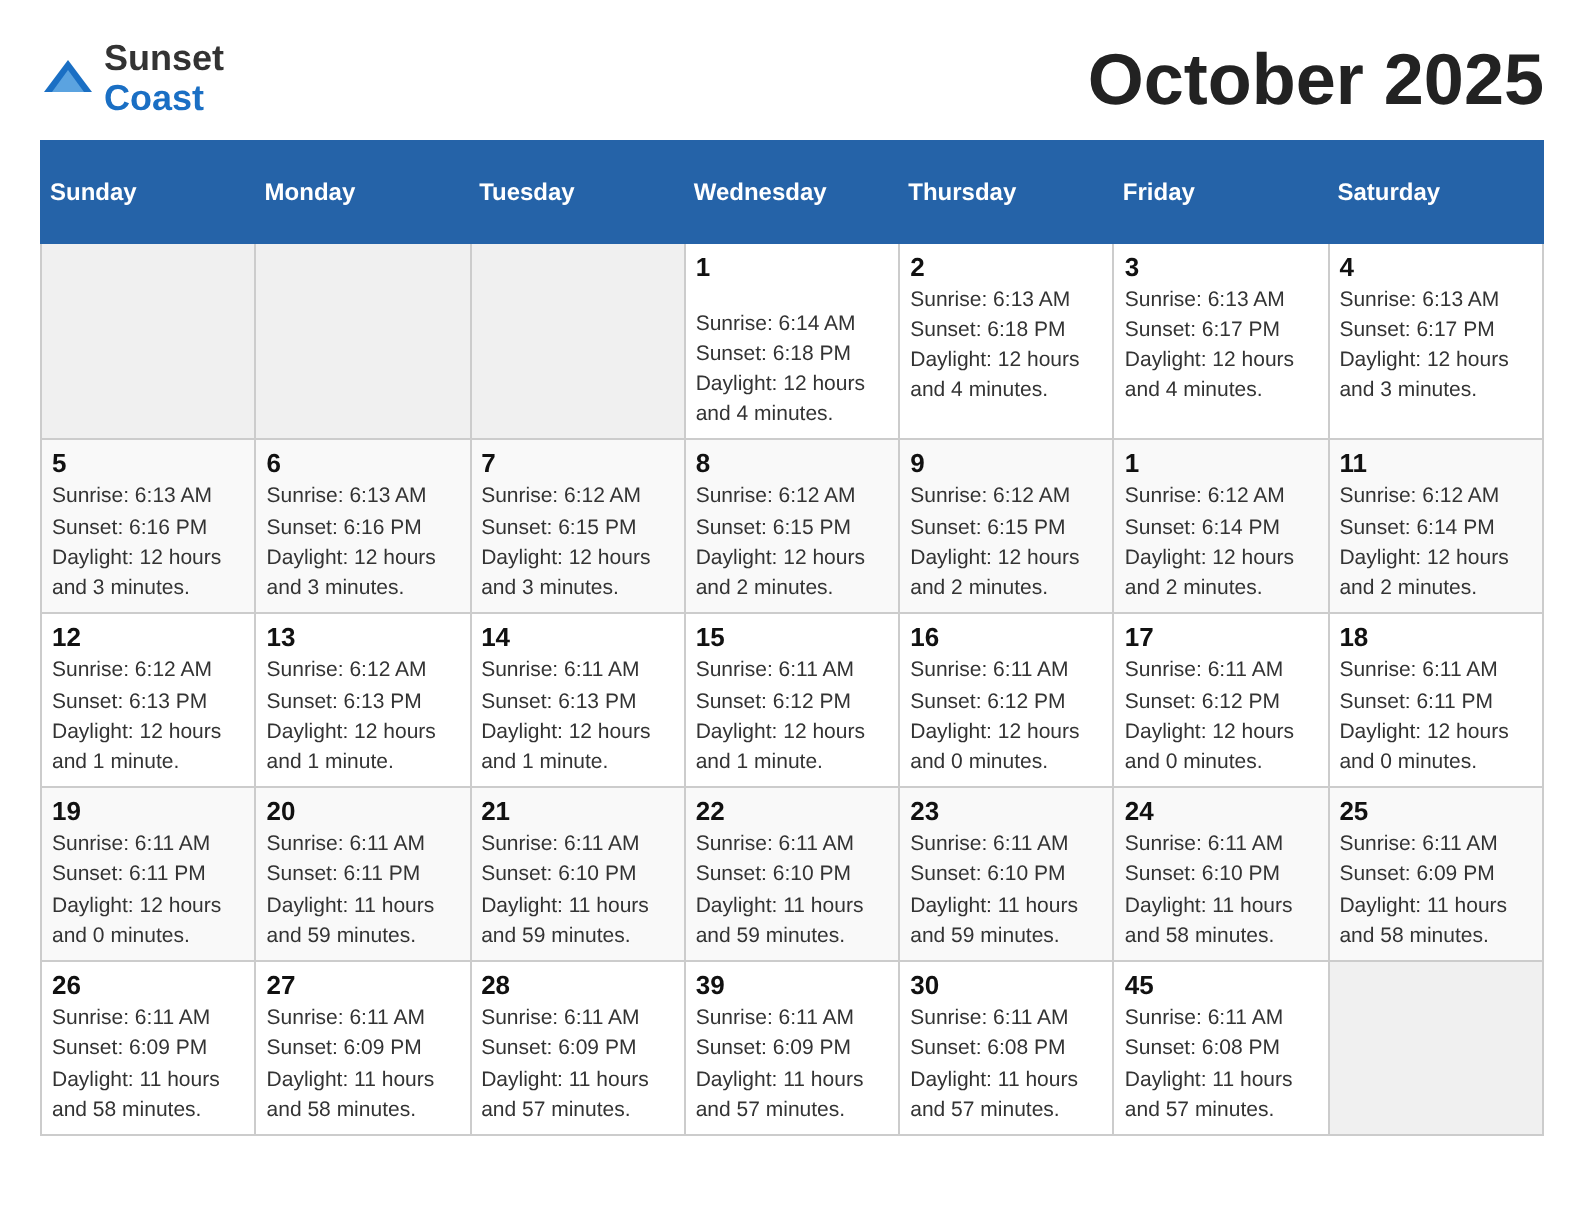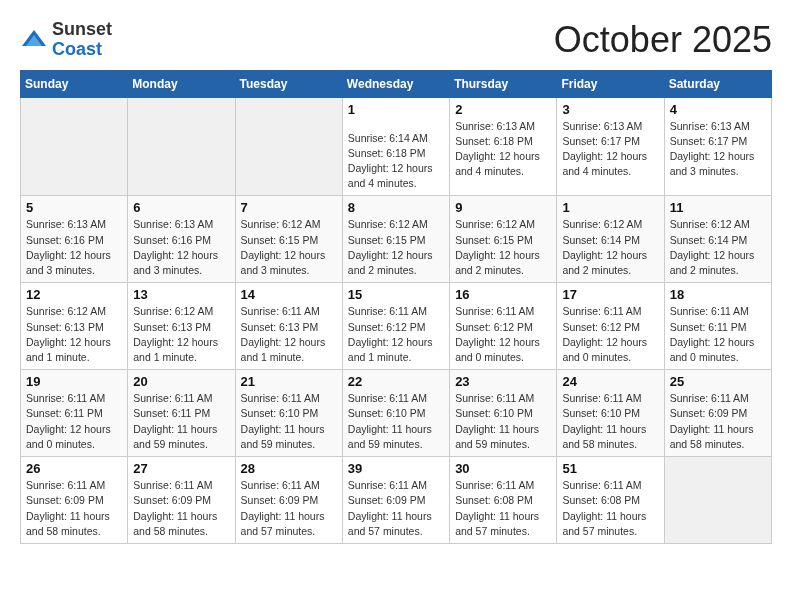--- a/index.html
+++ b/index.html
@@ -30,38 +30,38 @@
     .logo-blue { color: #1a6fc4; }
     .logo-icon {
       width: 28px;
       height: 28px;
     }
     .title-block {
       text-align: right;
     }
     .month-title {
       font-size: 36px;
-      font-weight: normal;
+      font-weight: bold;
       color: #222;
       line-height: 1.1;
     }
     .location {
       font-size: 16px;
       color: #444;
     }
     table {
       width: 100%;
       border-collapse: collapse;
       font-size: 11px;
     }
     thead tr th {
       background-color: #2563a8;
       color: #fff;
       font-weight: bold;
-      padding: 6px 4px;
+      padding: 18px 4px;
       text-align: left;
       border: 1px solid #2563a8;
       font-size: 12px;
     }
     tbody tr td {
       border: 1px solid #ccc;
       vertical-align: top;
       padding: 4px 5px;
       width: calc(100% / 7);
       min-height: 80px;
@@ -333,21 +333,21 @@
 and 57 minutes.</div>
         </td>
         <td>
           <div class="day-num">30</div>
           <div class="day-info" style="white-space: pre-line;">Sunrise: 6:11 AM
 Sunset: 6:08 PM
 Daylight: 11 hours
 and 57 minutes.</div>
         </td>
         <td>
-          <div class="day-num">51</div>
+          <div class="day-num">45</div>
           <div class="day-info" style="white-space: pre-line;">Sunrise: 6:11 AM
 Sunset: 6:08 PM
 Daylight: 11 hours
 and 57 minutes.</div>
         </td>
         <td class="empty"></td>
       </tr>
     </tbody>
 </table>
 

